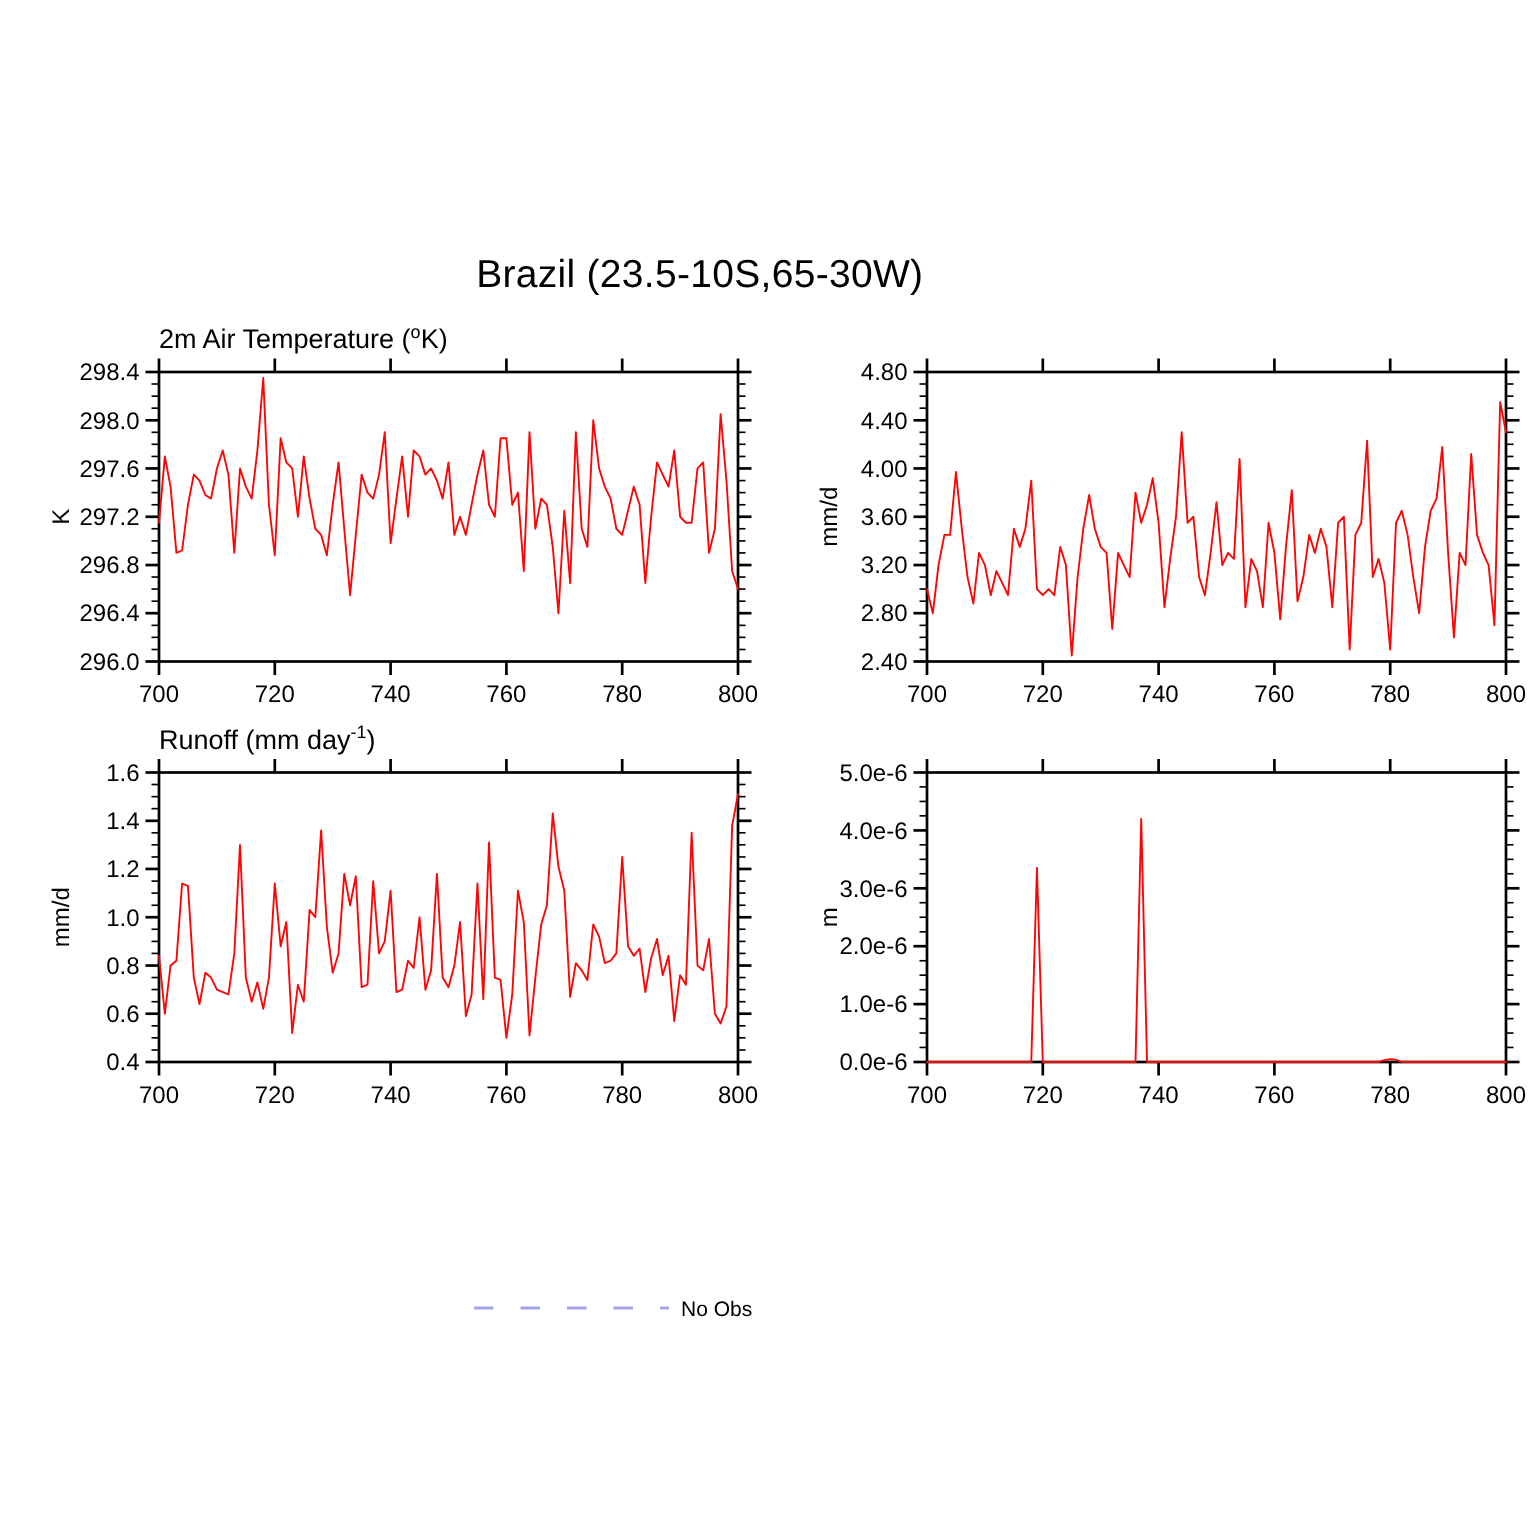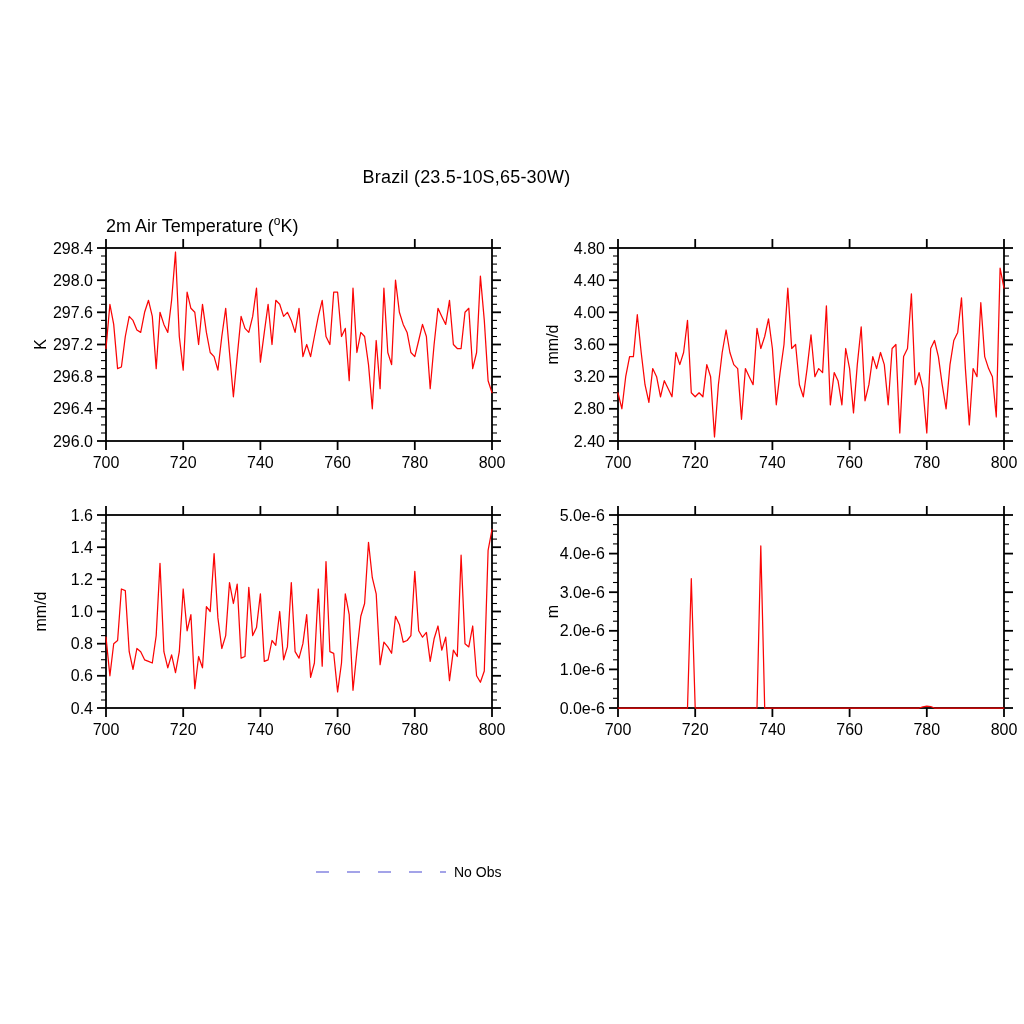--- a/index.html
+++ b/index.html
@@ -1,19 +1,19 @@
 <!DOCTYPE html>
 <html><head>
 <meta charset="utf-8">
 <style>
   html,body{margin:0;padding:0;background:#fff;}
   .page{position:relative;width:1024px;height:1024px;background:#ffffff;overflow:hidden;
         font-family:"Liberation Sans","DejaVu Sans",sans-serif;color:#000;}
   .main-title{position:absolute;top:167px;left:0;width:933px;text-align:center;
-              font-size:18px;letter-spacing:0.2px;}
+              font-size:26px;letter-spacing:0.2px;}
   .panel{position:absolute;width:512px;height:272px;}
   .panel-title{position:absolute;left:106px;width:387px;top:6px;text-align:left;font-size:18px;}
   .panel-title sup{font-size:12px;vertical-align:super;line-height:0;}
   svg.chart{position:absolute;left:0;top:0;width:512px;height:272px;overflow:visible;}
   svg.chart text{font-family:"Liberation Sans","DejaVu Sans",sans-serif;fill:#000;}
   .tlab{font-size:16px;}
   .ylab{font-size:16px;}
   .legend-row{position:absolute;left:315px;height:18px;display:flex;align-items:center;}
   .legend-label{margin-left:7px;font-size:14px;white-space:nowrap;}
 </style>
@@ -197,20 +197,21 @@
           <text x="414.8" y="258" text-anchor="middle" class="tlab">780</text>
           <line x1="492" y1="231" x2="492" y2="240" stroke="#000000" stroke-width="1.8"></line>
           <line x1="492" y1="29" x2="492" y2="38" stroke="#000000" stroke-width="1.8"></line>
           <text x="492" y="258" text-anchor="middle" class="tlab">800</text>
         </g>
         <polyline points="106.0,182.8 109.9,198.8 113.7,166.7 117.6,146.6 121.4,146.6 125.3,104.7 129.2,142.5 133.0,174.7 136.9,192.4 140.7,158.6 144.6,166.7 148.5,186.8 152.3,170.7 156.2,178.7 160.0,186.8 163.9,142.5 167.8,154.6 171.6,142.5 175.5,110.4 179.3,182.8 183.2,186.8 187.1,182.8 190.9,186.8 194.8,154.6 198.6,166.7 202.5,227.0 206.4,174.7 210.2,142.5 214.1,120.0 217.9,142.5 221.8,154.6 225.7,158.6 229.5,209.3 233.4,158.6 237.2,166.7 241.1,174.7 245.0,118.4 248.8,138.5 252.7,126.5 256.5,108.8 260.4,138.5 264.3,194.8 268.1,162.6 272.0,134.5 275.8,78.2 279.7,138.5 283.6,134.5 287.4,174.7 291.3,186.8 295.1,158.6 299.0,124.8 302.9,166.7 306.7,158.6 310.6,162.6 314.4,95.9 318.3,194.8 322.2,162.6 326.0,170.7 329.9,194.8 333.7,138.5 337.6,158.6 341.5,202.9 345.3,154.6 349.2,116.8 353.0,190.8 356.9,174.7 360.8,146.6 364.6,158.6 368.5,142.5 372.3,154.6 376.2,194.8 380.1,138.5 383.9,134.5 387.8,223.0 391.6,146.6 395.5,138.5 399.4,83.8 403.2,174.7 407.1,162.6 410.9,178.7 414.8,223.0 418.7,138.5 422.5,130.5 426.4,146.6 430.2,174.7 434.1,198.8 438.0,154.6 441.8,130.5 445.7,122.4 449.5,87.9 453.4,158.6 457.3,214.9 461.1,158.6 465.0,166.7 468.8,92.7 472.7,146.6 476.6,158.6 480.4,166.7 484.3,206.9 488.1,58.1 492.0,78.2" fill="none" stroke="#fb0505" stroke-width="1.25" stroke-linejoin="round" stroke-linecap="round"></polyline>
       </svg>
   </div>
 
   <div class="panel" style="left:0;top:477px;">
+    <div class="panel-title"><span>Runoff (mm day</span><sup>-1</sup><span>)</span></div>
     <svg class="chart">
         <g>
           <rect x="106" y="38" width="386" height="193" fill="none" stroke="#000000" stroke-width="1.8"></rect>
         </g>
         <g>
           <line x1="97" y1="231" x2="106" y2="231" stroke="#000000" stroke-width="1.8"></line>
           <line x1="492" y1="231" x2="501" y2="231" stroke="#000000" stroke-width="1.8"></line>
           <text x="93" y="236.5" text-anchor="end" class="tlab">0.4</text>
           <line x1="97" y1="198.8" x2="106" y2="198.8" stroke="#000000" stroke-width="1.8"></line>
           <line x1="492" y1="198.8" x2="501" y2="198.8" stroke="#000000" stroke-width="1.8"></line>

